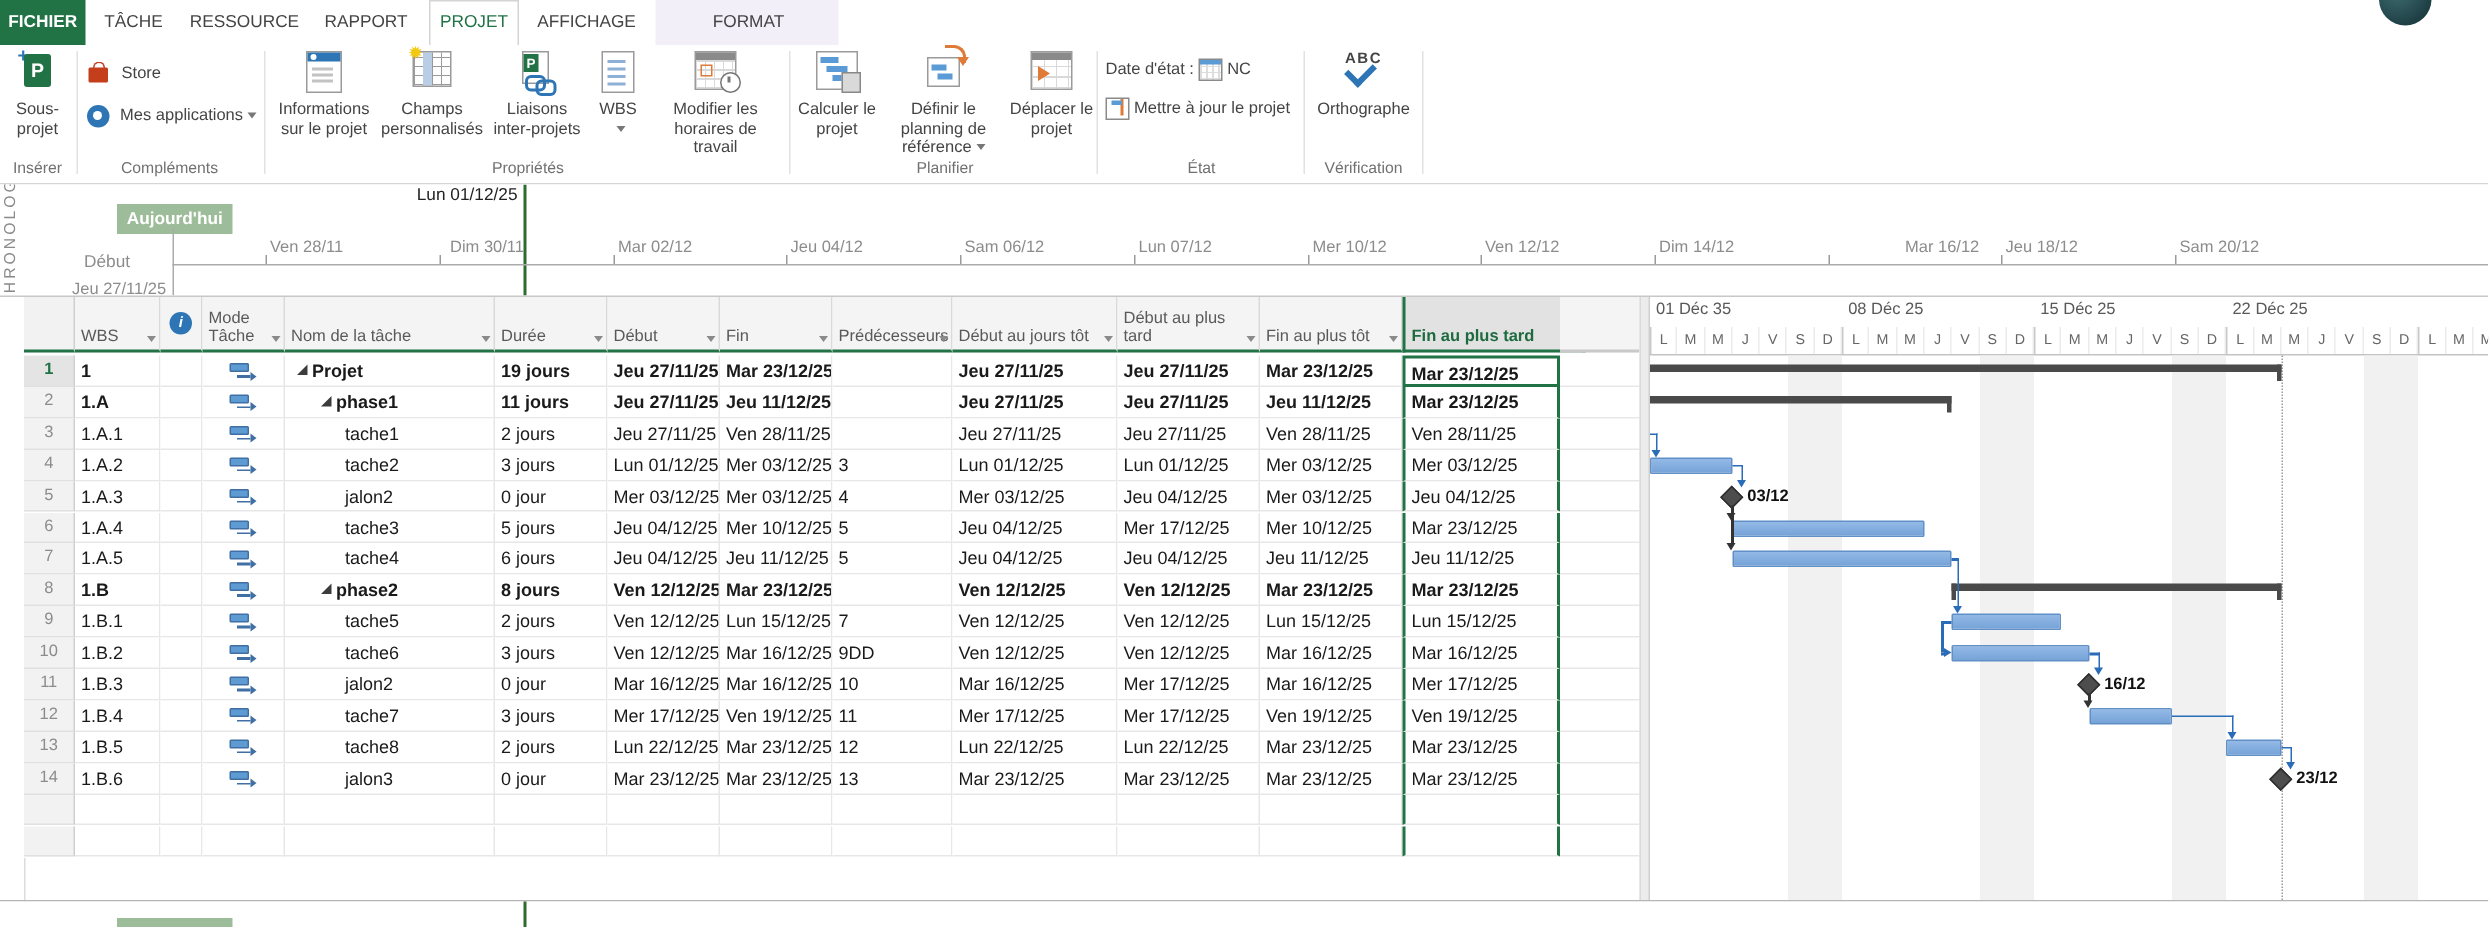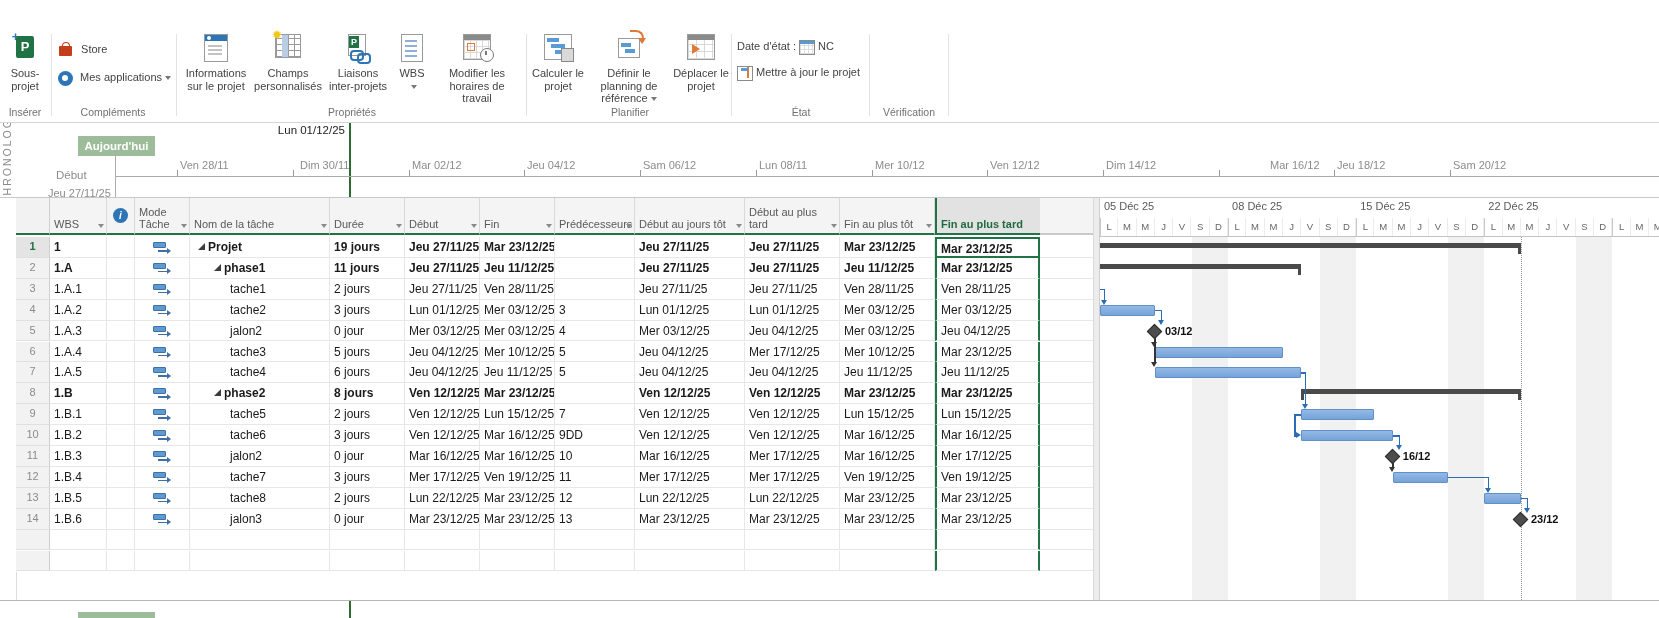--- a/index.html
+++ b/index.html
@@ -141,20 +141,31 @@
   .botdiv{position:absolute;left:0;top:600px;width:1659px;height:1px;background:#b5b5b5;}
   .botpane{position:absolute;left:0;top:601px;width:1659px;height:17px;background:#fff;}
   .botbadge{position:absolute;left:78px;top:11px;width:77px;height:6px;background:#9dbc99;}
   .bottoday{position:absolute;left:349px;top:0;width:2px;height:17px;background:#2e6b2e;}
 </style>
 </head>
 <body>
 
 <div class="app">
 
+  <div class="tabsrow">
+    <div class="ctxblock"></div>
+    <div class="tab file" style="left:0;width:57px">FICHIER</div>
+    <div class="tab" style="left:62px;width:54px">TÂCHE</div>
+    <div class="tab" style="left:124px;width:78px">RESSOURCE</div>
+    <div class="tab" style="left:210px;width:68px">RAPPORT</div>
+    <div class="tab active" style="left:286px;width:58px">PROJET</div>
+    <div class="tab" style="left:352px;width:78px">AFFICHAGE</div>
+    <div class="tab" style="left:466px;width:66px">FORMAT</div>
+    <div class="avatar"></div>
+  </div>
 
   <div class="ribbon">
 
     <div class="bigbtn" style="left:2px;width:46px">
       <div class="ic">
           <div class="ic-subproject">
             <span class="plus">+</span>
             <span class="doc">P</span>
           </div>
         </div>
@@ -269,20 +280,29 @@
       <span class="ic-minical"><span class="hd"></span></span>
       <span>NC</span>
     </div>
     <div class="smallbtn" style="left:737px;top:31px">
       <span class="ic-upd"></span>
       <span>Mettre à jour le projet</span>
     </div>
     <div class="grplabel" style="left:801px">État</div>
     <div class="rdiv" style="left:869px"></div>
 
+    <div class="bigbtn" style="left:876px;width:66px">
+      <div class="ic">
+          <div class="ic-abc">
+            <div class="t">ABC</div>
+            <div class="v"></div>
+          </div>
+        </div>
+      <span>Orthographe</span>
+    </div>
     <div class="grplabel" style="left:909px">Vérification</div>
     <div class="rdiv" style="left:948px"></div>
   </div>
 
   <div class="tlpane">
     <div class="sidelabel" style="left:1px;top:-8px;height:90px">CHRONOLOGIE</div>
     <div class="todaydate">Lun 01/12/25</div>
     <div class="todayline"></div>
     <div class="badge">Aujourd'hui</div>
     <div class="tlstem"></div>
@@ -294,21 +314,21 @@
         <div class="ticklabel" style="left: 180px;">Ven 28/11</div>
         <div class="tick" style="left: 293px;"></div>
         <div class="ticklabel" style="left: 300px;">Dim 30/11</div>
         <div class="tick" style="left: 409px;"></div>
         <div class="ticklabel" style="left: 412px;">Mar 02/12</div>
         <div class="tick" style="left: 524px;"></div>
         <div class="ticklabel" style="left: 527px;">Jeu 04/12</div>
         <div class="tick" style="left: 640px;"></div>
         <div class="ticklabel" style="left: 643px;">Sam 06/12</div>
         <div class="tick" style="left: 756px;"></div>
-        <div class="ticklabel" style="left: 759px;">Lun 08/11</div>
+        <div class="ticklabel" style="left: 759px;">Lun 07/12</div>
         <div class="tick" style="left: 872px;"></div>
         <div class="ticklabel" style="left: 875px;">Mer 10/12</div>
         <div class="tick" style="left: 987px;"></div>
         <div class="ticklabel" style="left: 990px;">Ven 12/12</div>
         <div class="tick" style="left: 1103px;"></div>
         <div class="ticklabel" style="left: 1106px;">Dim 14/12</div>
         <div class="tick" style="left: 1219px;"></div>
         <div class="ticklabel" style="left: 1222px; margin-left: 48px;">Mar 16/12</div>
         <div class="tick" style="left: 1334px;"></div>
         <div class="ticklabel" style="left: 1337px;">Jeu 18/12</div>
@@ -679,21 +699,21 @@
       <div style="position: absolute; left: 0px; top: 268.9px; width: 53px; height: 20.9px; border-bottom: 1px solid rgb(231, 231, 231); box-sizing: border-box;"></div>
       <div style="position: absolute; left: 0px; top: 289.8px; width: 53px; height: 20.9px; border-bottom: 1px solid rgb(231, 231, 231); box-sizing: border-box;"></div>
       <div style="position: absolute; left: 0px; top: 310.7px; width: 53px; height: 20.9px; border-bottom: 1px solid rgb(231, 231, 231); box-sizing: border-box;"></div>
       <div style="position: absolute; left: 0px; top: 331.6px; width: 53px; height: 20.9px; border-bottom: 1px solid rgb(231, 231, 231); box-sizing: border-box;"></div>
       <div style="position: absolute; left: 0px; top: 352.5px; width: 53px; height: 20.9px; border-bottom: 1px solid rgb(231, 231, 231); box-sizing: border-box;"></div>
     </div>
   <div class="splitter"></div>
 
   <div class="ganttpane">
     <div class="ghead" id="ghead">
-        <div class="gweek" style="left: 4px;">05 Déc 25</div>
+        <div class="gweek" style="left: 4px;">01 Déc 35</div>
         <div class="gweek" style="left: 132.1px;">08 Déc 25</div>
         <div class="gweek" style="left: 260.2px;">15 Déc 25</div>
         <div class="gweek" style="left: 388.3px;">22 Déc 25</div>
         <div class="gday wkstart" style="left: 0px; width: 18.3px;">L</div>
         <div class="gday" style="left: 18.3px; width: 18.3px;">M</div>
         <div class="gday" style="left: 36.6px; width: 18.3px;">M</div>
         <div class="gday" style="left: 54.9px; width: 18.3px;">J</div>
         <div class="gday" style="left: 73.2px; width: 18.3px;">V</div>
         <div class="gday" style="left: 91.5px; width: 18.3px;">S</div>
         <div class="gday" style="left: 109.8px; width: 18.3px;">D</div>

